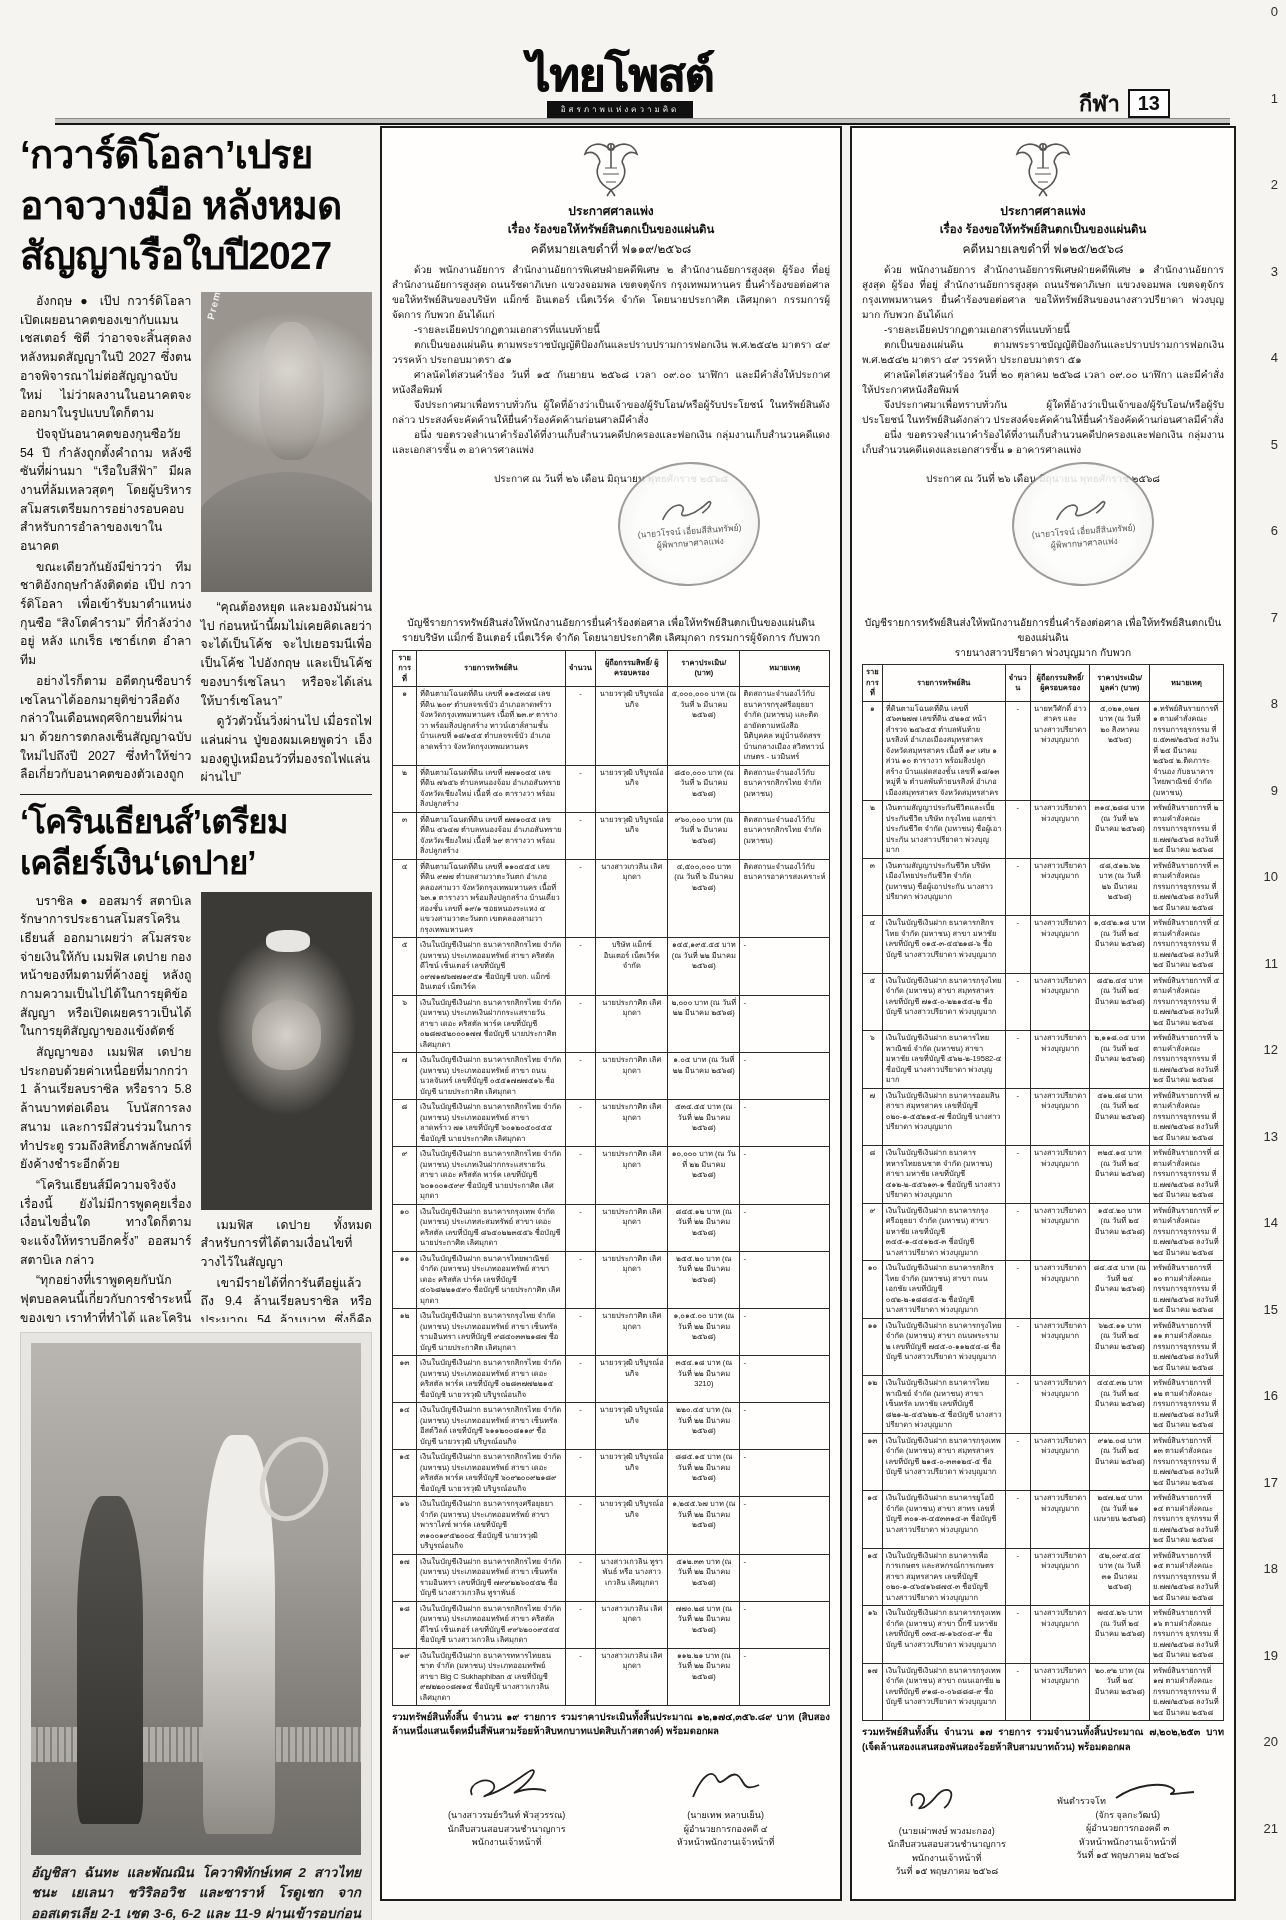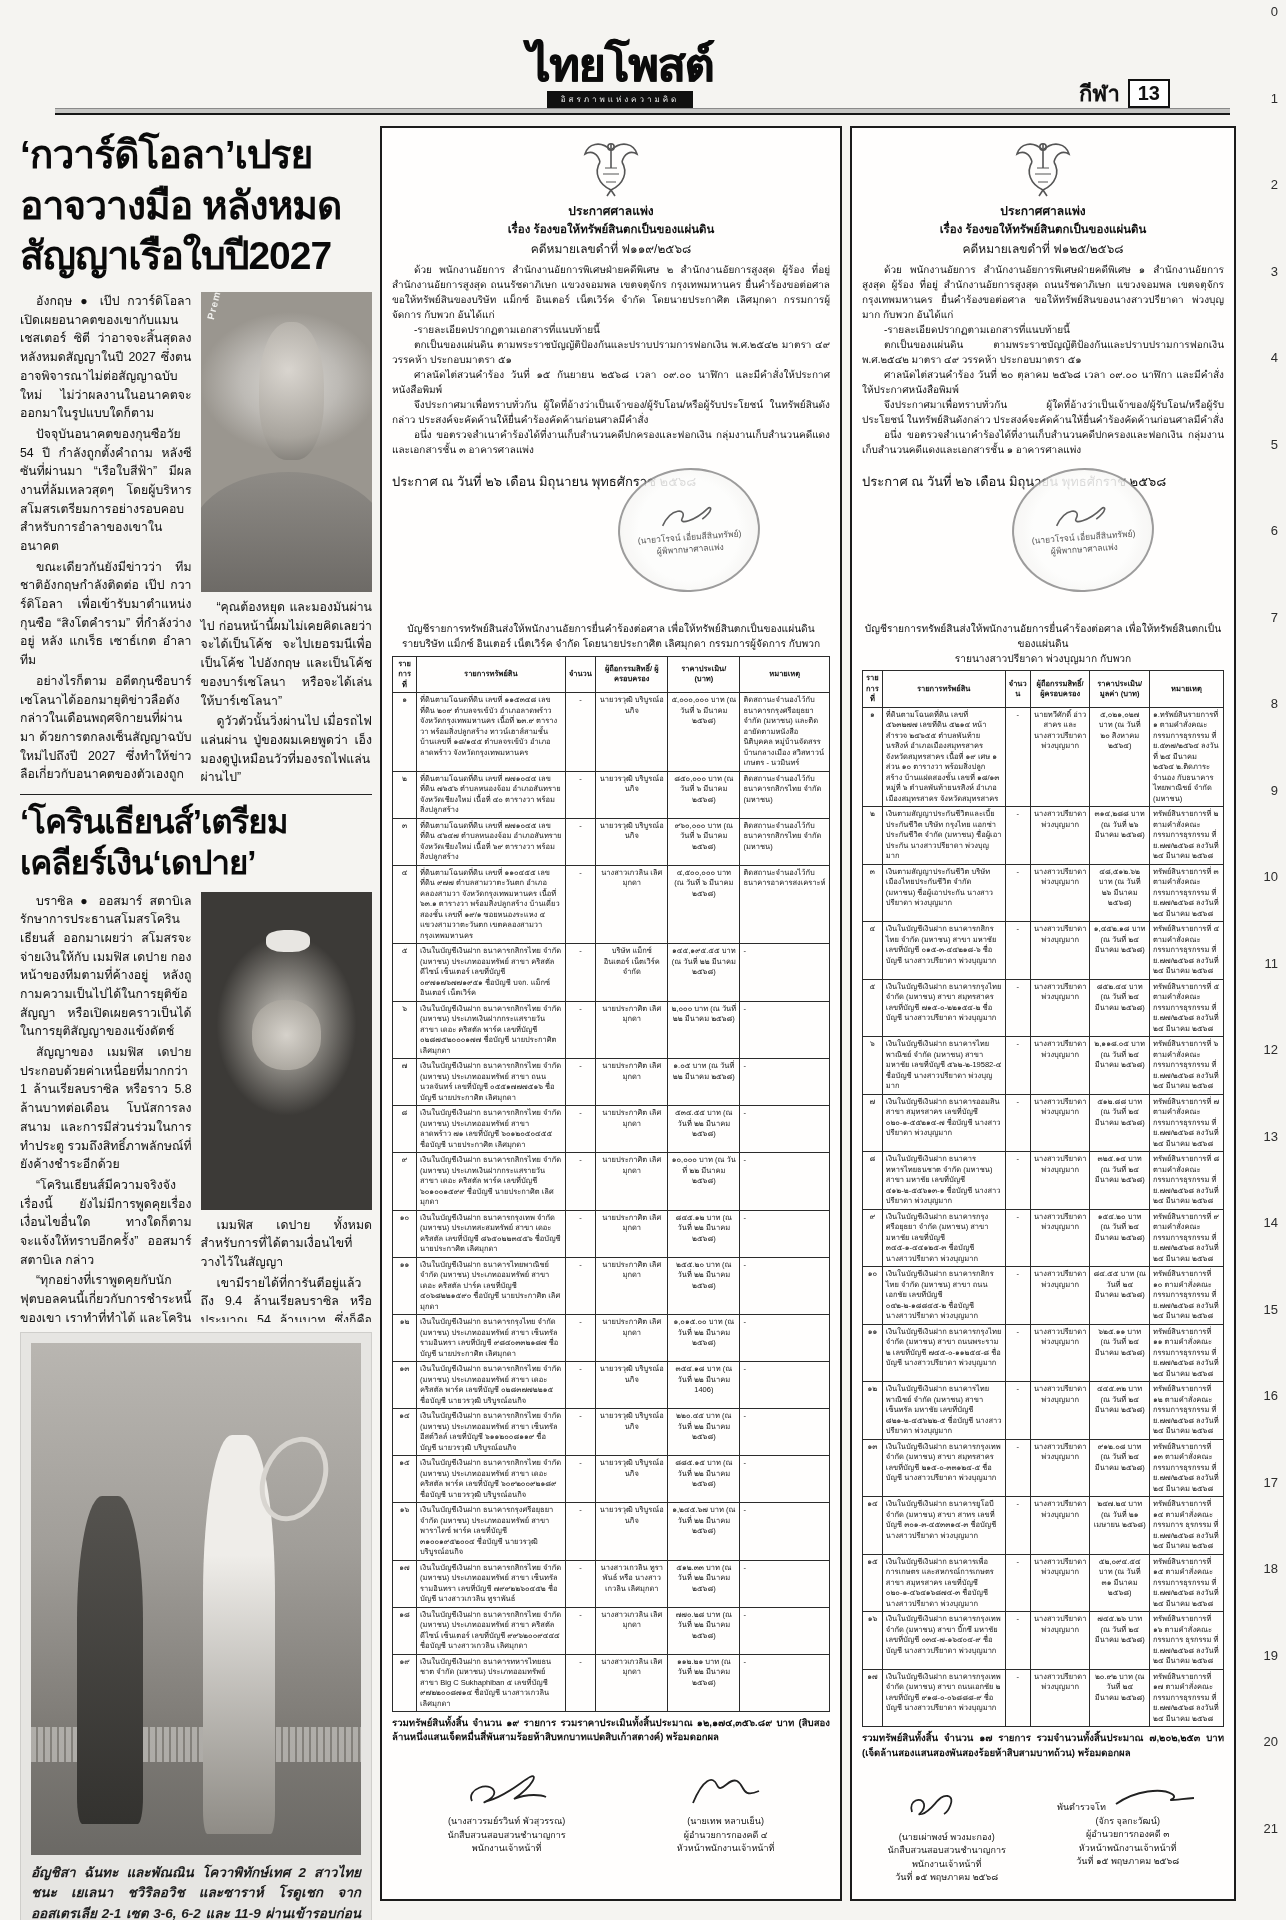--- a/index.html
+++ b/index.html
@@ -1,18 +1,18 @@
 <!DOCTYPE html>
 <html><head>
 <meta charset="utf-8">
 <style>
   html,body{margin:0;padding:0;}
   body{width:1286px;height:1920px;background:#f5f4f1;font-family:"Liberation Sans",sans-serif;color:#111;position:relative;overflow:hidden;}
   
-  .header{position:absolute;left:0;top:4px;width:1240px;height:126px;}
+  .header{position:absolute;left:0;top:14px;width:1240px;height:126px;}
   .rule{position:absolute;top:104px;left:55px;right:10px;height:4px;background:#c6c6c4;border-top:1px solid #8a8a8a;border-bottom:2px solid #161616;}
   .logo-wrap{position:absolute;left:0;right:0;top:38px;text-align:center;z-index:3;}
   .logo{font-size:46px;font-weight:900;letter-spacing:-1px;color:#0b0b0b;line-height:1;display:inline-block;text-shadow:1px 0 #0b0b0b;}
   .tagline{display:inline-block;background:#101010;color:#f5f5f5;font-size:8px;letter-spacing:3px;padding:2px 14px;margin-top:2px;}
   .section-tag{position:absolute;top:72px;right:70px;display:flex;align-items:center;gap:8px;z-index:3;}
   .section-name{font-size:22px;font-weight:bold;}
   .page-no{border:2px solid #111;background:#fff;font-size:20px;font-weight:bold;padding:1px 8px;}
   
   .ruler{position:absolute;top:4px;right:8px;width:26px;display:flex;flex-direction:column;z-index:4;}
   .ruler div{height:86.5px;font-size:13px;color:#2c2c2c;text-align:right;}
@@ -48,21 +48,21 @@
   .ph-tennis .p2{position:absolute;left:52%;bottom:4%;width:22%;height:78%;background:linear-gradient(180deg,#efede9 30%,#8f8c86);border-radius:40% 40% 6% 6%;}
   .ph-tennis .net{position:absolute;left:0;bottom:18%;width:100%;height:7%;background:repeating-linear-gradient(90deg,#d9d7d3 0 5px,#8a8781 5px 7px);opacity:.55;}
   .ph-tennis .racket{position:absolute;left:70%;top:18%;width:54px;height:78px;border:5px solid #d8d5d0;border-radius:50%;transform:rotate(24deg);}
   .caption{font-size:13.5px;line-height:1.55;font-style:italic;font-weight:bold;color:#1d1d1d;text-align:justify;margin-top:8px;}
   
   .garuda{display:block;margin:2px auto 4px auto;}
   .ann-h{ text-align:center;font-weight:bold;font-size:12px;line-height:1.5;margin:0;}
   .ann-sub{text-align:center;font-weight:bold;font-size:11.5px;margin:0;}
   .ann-case{text-align:center;font-size:12px;margin:1px 0 4px 0;}
   .ann-body p{font-size:10px;line-height:1.5;text-align:justify;margin:0;text-indent:22px;}
-  .ann-date{font-size:13px;margin:14px 0 0 0;}
+  .ann-date{text-align:center;font-size:10px;margin:14px 0 0 0;}
   .stamp-zone{position:relative;height:128px;}
   .stamp{position:absolute;right:70px;top:-24px;width:138px;height:120px;border:2px solid #8c8c8c;border-radius:50%;transform:rotate(-4deg);opacity:.85;display:flex;flex-direction:column;align-items:center;justify-content:center;background:radial-gradient(circle,#fdfdfc 55%,#ecebe8);}
   .stamp svg{margin-bottom:2px;}
   .stamp div{font-size:8.5px;line-height:1.4;color:#333;text-align:center;}
   .tbl-title{font-size:10.2px;font-weight:normal;text-align:center;line-height:1.45;margin:2px 0 4px 0;}
   table.assets{border-collapse:collapse;width:100%;table-layout:fixed;}
   table.assets th,table.assets td{border:1px solid #2b2b2b;font-size:7.5px;line-height:1.4;padding:2px 3px;vertical-align:top;word-wrap:break-word;}
   table.assets th{font-weight:bold;text-align:center;vertical-align:middle;}
   table.assets td:nth-child(1){text-align:center;}
   table.assets td:nth-child(3){text-align:center;}
@@ -325,21 +325,21 @@
             <td data-interactable="false">-</td>
             <td data-interactable="false">นายประกาศิต เลิศมุกดา</td>
             <td data-interactable="false">๑,๐๑๕.๐๐ บาท (ณ วันที่ ๒๒ มีนาคม ๒๕๖๘)</td>
             <td data-interactable="false">-</td>
           </tr>
           <tr data-interactable="false">
             <td data-interactable="false">๑๓</td>
             <td data-interactable="false">เงินในบัญชีเงินฝาก ธนาคารกสิกรไทย จำกัด (มหาชน) ประเภทออมทรัพย์ สาขา เดอะ คริสตัล พาร์ค เลขที่บัญชี ๐๒๘๓๗๗๒๒๑๕ ชื่อบัญชี นายวรวุฒิ บริบูรณ์อนกิจ</td>
             <td data-interactable="false">-</td>
             <td data-interactable="false">นายวรวุฒิ บริบูรณ์อนกิจ</td>
-            <td data-interactable="false">๓๕๔.๑๘ บาท (ณ วันที่ ๒๒ มีนาคม 1406)</td>
+            <td data-interactable="false">๓๕๔.๑๘ บาท (ณ วันที่ ๒๒ มีนาคม 3210)</td>
             <td data-interactable="false">-</td>
           </tr>
           <tr data-interactable="false">
             <td data-interactable="false">๑๔</td>
             <td data-interactable="false">เงินในบัญชีเงินฝาก ธนาคารกสิกรไทย จำกัด (มหาชน) ประเภทออมทรัพย์ สาขา เซ็นทรัล อีสต์วิลล์ เลขที่บัญชี ๖๑๑๒๐๐๘๑๑๙ ชื่อบัญชี นายวรวุฒิ บริบูรณ์อนกิจ</td>
             <td data-interactable="false">-</td>
             <td data-interactable="false">นายวรวุฒิ บริบูรณ์อนกิจ</td>
             <td data-interactable="false">๒๒๐.๔๕ บาท (ณ วันที่ ๒๒ มีนาคม ๒๕๖๘)</td>
             <td data-interactable="false">-</td>
           </tr>

